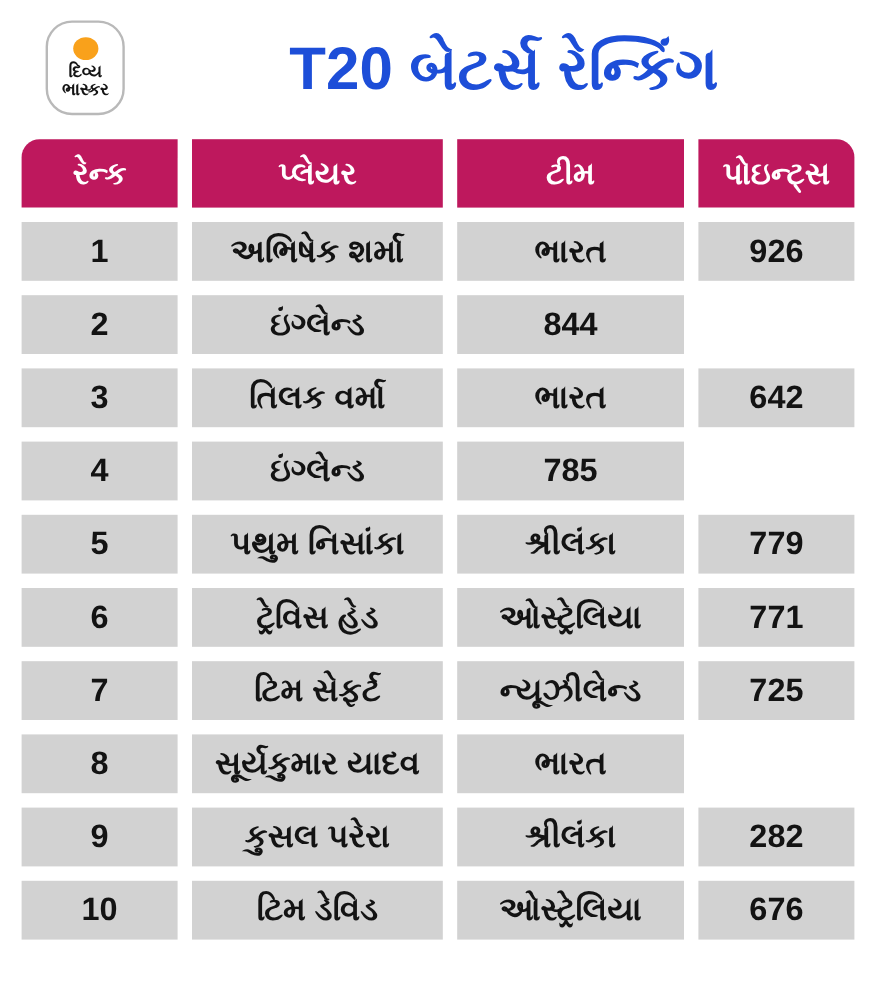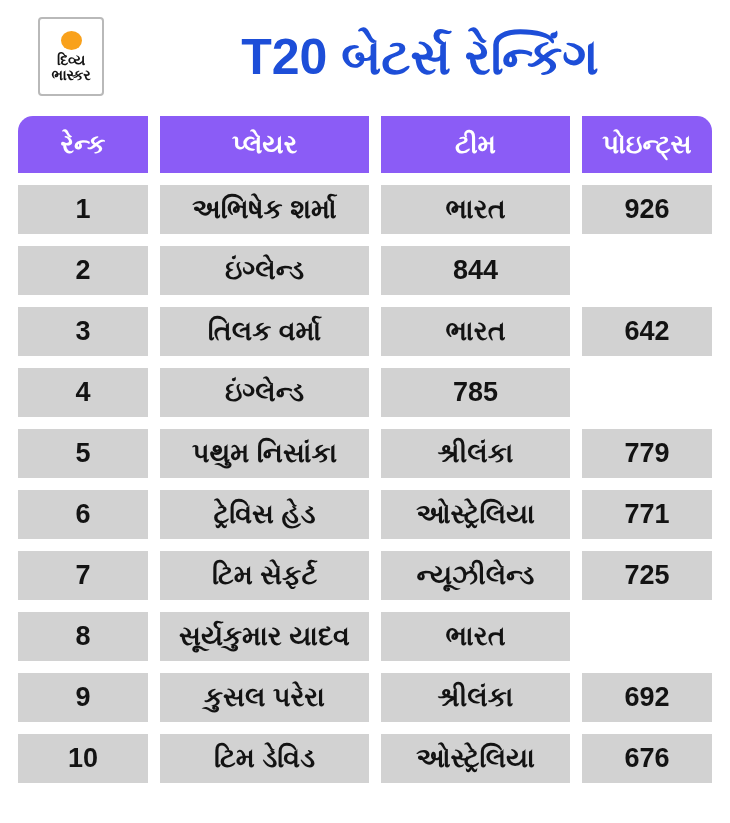--- a/index.html
+++ b/index.html
@@ -23,21 +23,21 @@
     height: 114px;
   }
   .logo {
     position: absolute;
     left: 38px;
     top: 17px;
     width: 66px;
     height: 79px;
     background: #ffffff;
     border: 2px solid #b9b9b9;
-    border-radius: 4px;
+    border-radius: 22px;
     box-sizing: border-box;
     display: flex;
     flex-direction: column;
     align-items: center;
     justify-content: center;
   }
   .logo-dot {
     width: 21px;
     height: 19px;
     border-radius: 50%;
@@ -74,21 +74,21 @@
     top: 116px;
     width: 694px;
   }
   .thead, .row {
     display: grid;
     grid-template-columns: 130px 209px 189px 130px;
     column-gap: 12px;
   }
   .thead .cell {
     height: 57px;
-    background: #8b5cf6;
+    background: #be185d;
     color: #ffffff;
     font-size: 26px;
     font-weight: bold;
     display: flex;
     align-items: center;
     justify-content: center;
     white-space: nowrap;
   }
   .thead .cell:first-child { border-top-left-radius: 15px; }
   .thead .cell:last-child  { border-top-right-radius: 15px; }
@@ -174,21 +174,21 @@
         </div>
         <div class="row">
           <div class="cell">8</div>
           <div class="cell">સૂર્યકુમાર યાદવ</div>
           <div class="cell">ભારત</div>
         </div>
         <div class="row">
           <div class="cell">9</div>
           <div class="cell">કુસલ પરેરા</div>
           <div class="cell">શ્રીલંકા</div>
-          <div class="cell">692</div>
+          <div class="cell">282</div>
         </div>
         <div class="row">
           <div class="cell">10</div>
           <div class="cell">ટિમ ડેવિડ</div>
           <div class="cell">ઓસ્ટ્રેલિયા</div>
           <div class="cell">676</div>
         </div>
       </div>
   </div>
 

